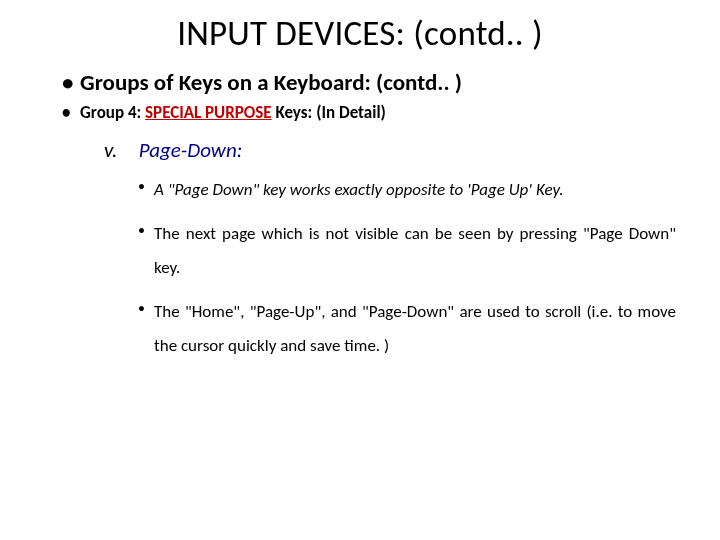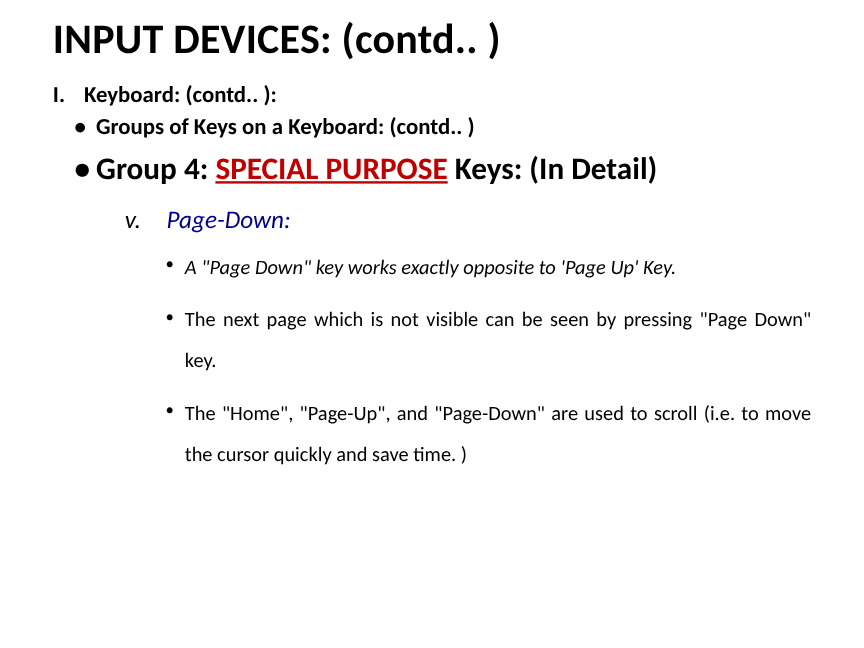--- a/index.html
+++ b/index.html
@@ -11,45 +11,46 @@
     font-family: Calibri, "Segoe UI", Arial, sans-serif;
     color: #000;
   }
   .slide {
     box-sizing: border-box;
     width: 720px;
     height: 540px;
     padding: 8px 44px 20px 44px;
   }
   .title {
-    font-weight: 700;
+    text-align: center;
+    font-weight: 400;
     font-size: 35px;
     margin: 4px 0 14px 0;
     letter-spacing: 0.2px;
   }
   .line {
     font-size: 19px;
     font-weight: 700;
     margin: 2px 0 4px 0;
   }
   .roman-label {
     display: inline-block;
     width: 26px;
   }
   .bullet-row {
-    font-size: 19px;
+    font-size: 23px;
     font-weight: 700;
     margin: 2px 0 6px 18px;
   }
   .dot {
     display: inline-block;
     width: 18px;
   }
   .group4 {
-    font-size: 26px;
+    font-size: 17px;
     font-weight: 700;
     margin: 6px 0 14px 18px;
   }
   .ul-red { color: #c00000; text-decoration: underline; }
   .sub-roman {
     margin: 0 0 10px 60px;
     font-size: 21px;
   }
   .sub-roman .num {
     font-style: italic;
@@ -85,23 +86,20 @@
   .i { font-style: italic; }
   .pd-u { }
 </style>
 </head>
 <body>
 
 <div class="slide">
 
   <div class="title">INPUT DEVICES: (contd.. )</div>
 
-  <div class="line">
-    <span class="roman-label">I.</span><span>Keyboard: (contd.. ):</span>
-  </div>
 
   <div class="bullet-row">
     <span class="dot">•</span><span>Groups of Keys on a Keyboard: (contd.. )</span>
   </div>
 
   <div class="group4">
     <span class="dot">•</span><span>Group 4:   </span><span class="ul-red">SPECIAL PURPOSE</span><span> Keys: (In Detail)</span>
   </div>
 
   <div class="sub-roman">

